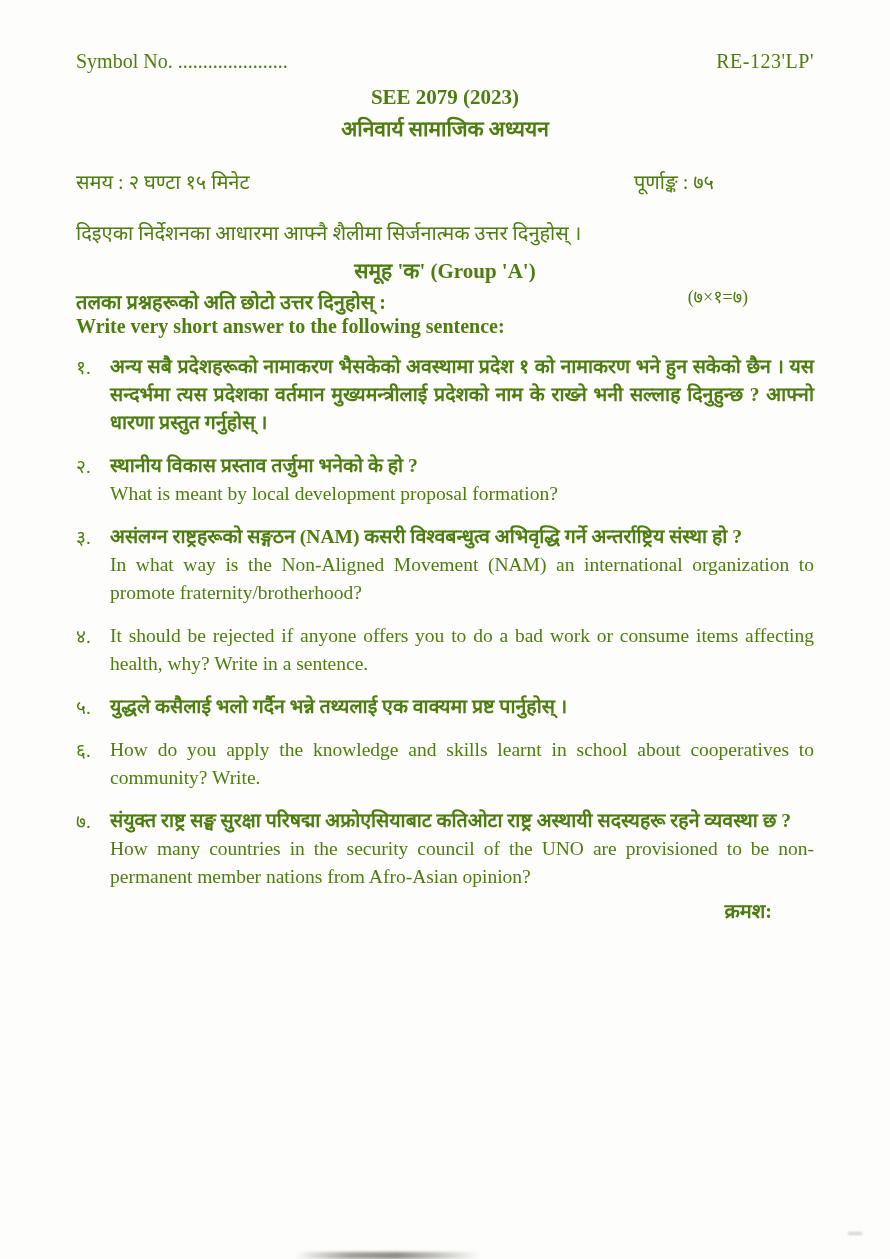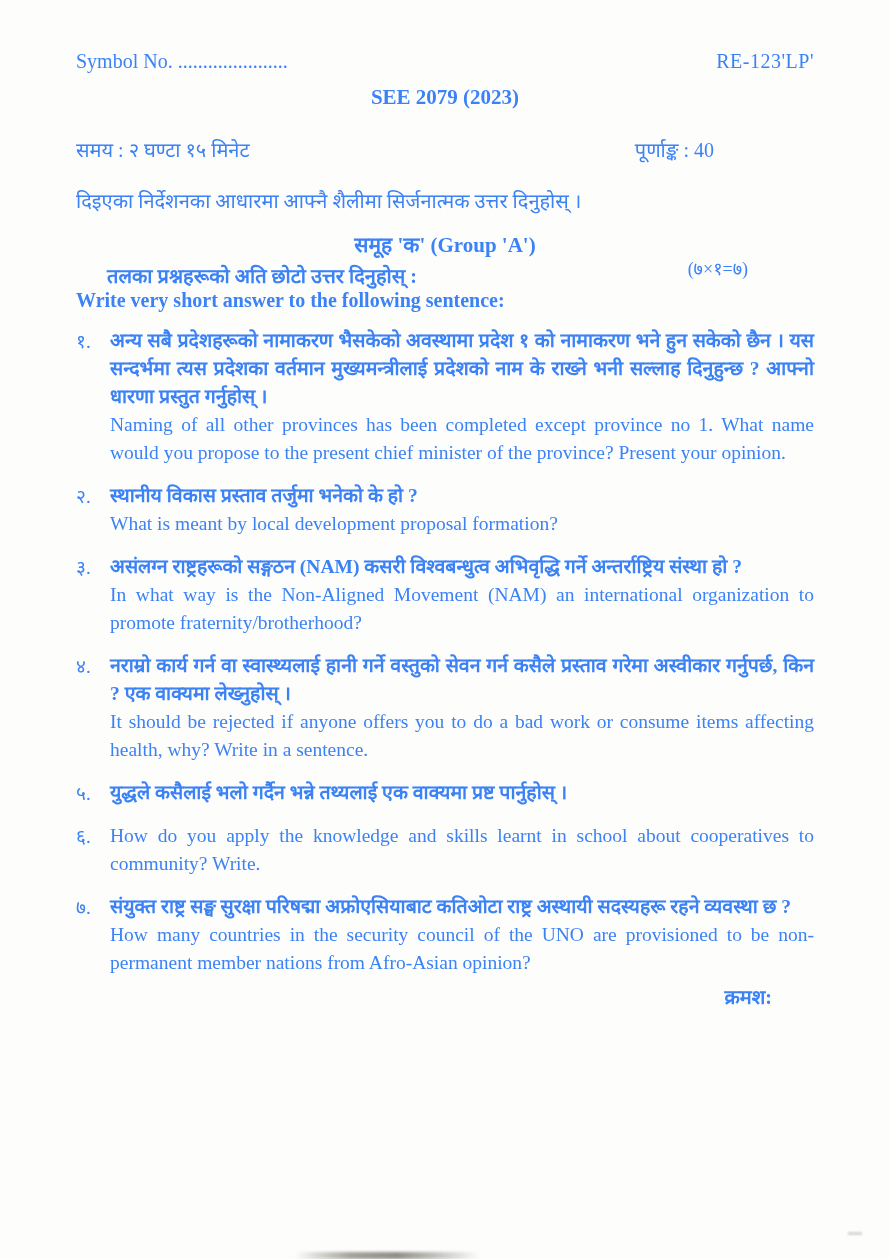--- a/index.html
+++ b/index.html
@@ -3,21 +3,21 @@
 <meta charset="utf-8">
 <style>
   * { margin: 0; padding: 0; box-sizing: border-box; }
   html, body { background: #e8e8e6; }
   .page {
     position: relative;
     width: 890px;
     height: 1259px;
     margin: 0 auto;
     background: #fdfdfb;
-    color: #3b82f6;
+    color: #4d7c0f;
     font-family: "Liberation Serif", "DejaVu Serif", serif;
     font-size: 19px;
     overflow: hidden;
     padding: 50px 76px 0 76px;
   }
   
   .header-row {
     display: flex;
     justify-content: space-between;
     align-items: baseline;
@@ -46,28 +46,27 @@
   .full-marks { margin-right: 100px; }
   .general-instruction {
     font-weight: 400;
     font-size: 20px;
     margin-top: 24px;
   }
   .group-heading {
     text-align: center;
     font-weight: bold;
     font-size: 21px;
-    margin-top: 16px;
+    margin-top: 10px;
   }
   .section-row {
     display: flex;
     justify-content: space-between;
-    align-items: flex-start;
+    align-items: center;
     margin-top: 4px;
-    margin-left: 31px;
   }
   .section-instruction-np { font-weight: 600; font-size: 20px; }
   .marks-scheme {
     font-size: 18px;
     position: relative;
     top: -6px;
     margin-right: 66px;
     white-space: nowrap;
   }
   .section-instruction-en {
@@ -130,44 +129,44 @@
 <body>
 
 <div class="page">
 
   <div class="header-row">
     <span>Symbol No. ......................</span>
     <span class="paper-code">RE-123'LP'</span>
   </div>
 
   <div class="exam-title">SEE 2079 (2023)</div>
+  <div class="subject-title">अनिवार्य सामाजिक अध्ययन</div>
 
   <div class="time-row">
     <span>समय : २  घण्टा १५ मिनेट</span>
-    <span class="full-marks">पूर्णाङ्क : 40</span>
+    <span class="full-marks">पूर्णाङ्क : ७५</span>
   </div>
 
   <div class="general-instruction">दिइएका निर्देशनका आधारमा आफ्नै शैलीमा सिर्जनात्मक उत्तर दिनुहोस् ।</div>
 
   <div class="group-heading">समूह  'क' (Group 'A')</div>
 
   <div class="section-row">
     <span class="section-instruction-np">तलका प्रश्नहरूको अति छोटो उत्तर दिनुहोस् :</span>
     <span class="marks-scheme">(७×१=७)</span>
   </div>
 
   <div class="section-instruction-en">Write very short answer to the following sentence:</div>
 
   <div class="questions">
 
     <div class="question">
       <div class="q-number">१.</div>
       <div class="q-body">
         <div class="q-np">अन्य सबै प्रदेशहरूको नामाकरण भैसकेको अवस्थामा प्रदेश १ को नामाकरण भने हुन सकेको छैन । यस सन्दर्भमा त्यस प्रदेशका वर्तमान मुख्यमन्त्रीलाई प्रदेशको नाम के राख्ने भनी सल्लाह दिनुहुन्छ ? आफ्नो धारणा प्रस्तुत गर्नुहोस् ।</div>
-        <div class="q-en">Naming of all other provinces has been completed except province no 1. What name would you propose to the present chief minister of the province? Present your opinion.</div>
       </div>
     </div>
 
     <div class="question">
       <div class="q-number">२.</div>
       <div class="q-body">
         <div class="q-np">स्थानीय विकास प्रस्ताव तर्जुमा भनेको के हो ?</div>
         <div class="q-en">What is meant by local development proposal formation?</div>
       </div>
     </div>
@@ -176,21 +175,20 @@
       <div class="q-number">३.</div>
       <div class="q-body">
         <div class="q-np">असंलग्न राष्ट्रहरूको सङ्गठन (NAM) कसरी विश्वबन्धुत्व अभिवृद्धि गर्ने अन्तर्राष्ट्रिय संस्था हो ?</div>
         <div class="q-en">In what way is the Non-Aligned Movement (NAM) an international organization to promote fraternity/brotherhood?</div>
       </div>
     </div>
 
     <div class="question">
       <div class="q-number">४.</div>
       <div class="q-body">
-        <div class="q-np">नराम्रो कार्य गर्न वा स्वास्थ्यलाई हानी गर्ने वस्तुको सेवन गर्न कसैले प्रस्ताव गरेमा अस्वीकार गर्नुपर्छ, किन ? एक वाक्यमा लेख्नुहोस् ।</div>
         <div class="q-en">It should be rejected if anyone offers you to do a bad work or consume items affecting health, why? Write in a sentence.</div>
       </div>
     </div>
 
     <div class="question">
       <div class="q-number">५.</div>
       <div class="q-body">
         <div class="q-np">युद्धले कसैलाई भलो गर्दैन भन्ने तथ्यलाई एक वाक्यमा प्रष्ट पार्नुहोस् ।</div>
       </div>
     </div>

